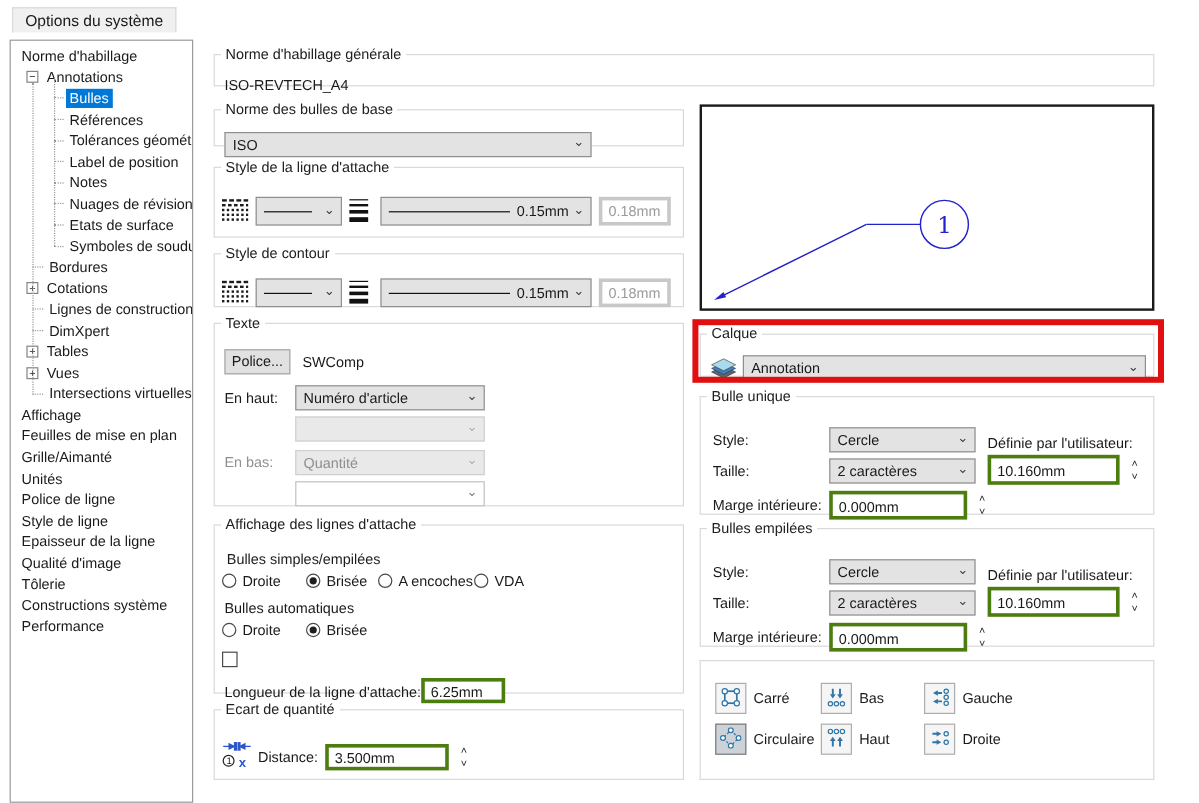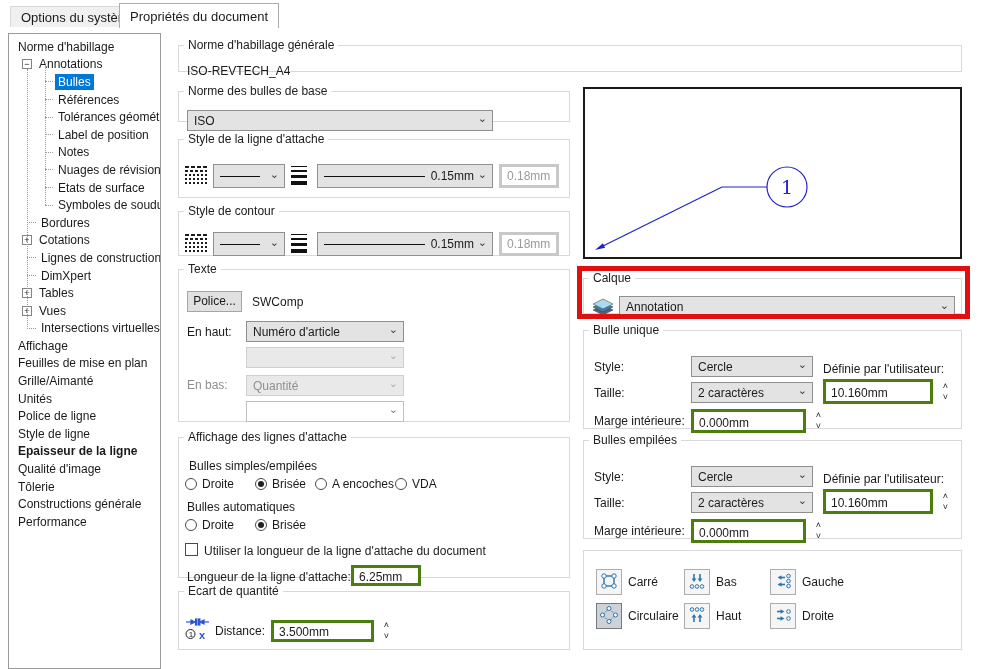--- a/index.html
+++ b/index.html
@@ -69,21 +69,20 @@
   .pbtn { position:absolute; width:26px; height:26px; background:#f5f5f5; border:1px solid #adadad;
           display:flex; align-items:center; justify-content:center; }
   .pbtn.selected { background:#cdd2d8; border-color:#7a7a7a; }
 </style>
 </head>
 <body>
 
 <div class="app">
 
   <div class="tab inactive">Options du système</div>
-  <div class="tab active">Propriétés du document</div>
 
   <div class="tree">
     <div class="vline" style="left:18px; top:35px; height:260px;"></div>
     <div class="vline" style="left:36px; top:31px; height:140px;"></div>
   <div class="trow" style="padding-left: 6px;">
         <span class="tlabel">Norme d'habillage</span>
       </div>
       <div class="trow" style="padding-left: 13px;">
         <span class="texp">−</span>
         <span class="tlabel">Annotations</span>
@@ -159,31 +158,31 @@
       </div>
       <div class="trow" style="padding-left: 6px;">
         <span class="tlabel">Unités</span>
       </div>
       <div class="trow" style="padding-left: 6px;">
         <span class="tlabel">Police de ligne</span>
       </div>
       <div class="trow" style="padding-left: 6px;">
         <span class="tlabel">Style de ligne</span>
       </div>
-      <div class="trow" style="padding-left: 6px; font-weight: bold;">
+      <div class="trow" style="padding-left: 6px;">
         <span class="tlabel">Epaisseur de la ligne</span>
       </div>
       <div class="trow" style="padding-left: 6px;">
         <span class="tlabel">Qualité d'image</span>
       </div>
       <div class="trow" style="padding-left: 6px;">
         <span class="tlabel">Tôlerie</span>
       </div>
       <div class="trow" style="padding-left: 6px;">
-        <span class="tlabel">Constructions générale</span>
+        <span class="tlabel">Constructions système</span>
       </div>
       <div class="trow" style="padding-left: 6px;">
         <span class="tlabel">Performance</span>
       </div>
     </div>
 
   <fieldset style="left:178px; top:38px; width:784px; height:34px;">
     <legend>Norme d'habillage générale</legend>
     <div class="lbl" style="left:8px; top:12px;">ISO-REVTECH_A4</div>
   </fieldset>
@@ -354,21 +353,20 @@
     <div class="lbl" style="left:8px; top:56px;">Bulles automatiques</div>
     <span class="radio" style="left:6px; top:74px;">
       <span class="rc"></span>
       <span>Droite</span>
     </span>
     <span class="radio checked" style="left:76px; top:74px;">
       <span class="rc"></span>
       <span>Brisée</span>
     </span>
     <span class="cb" style="left:6px; top:99px;"></span>
-    <div class="lbl" style="left:25px; top:100px;">Utiliser la longueur de la ligne d'attache du document</div>
     <div class="lbl" style="left:8px; top:126px;">Longueur de la ligne d'attache:</div>
     <div class="tinput" style="left:172px; top:121px; width:70px; height:21px;">6.25mm</div>
   </fieldset>
 
   <fieldset style="left:178px; top:584px; width:392px; height:66px;">
     <legend>Ecart de quantité</legend>
     <span style="position:absolute; left:6px; top:20px;">
       <svg width="24" height="23">
         <g stroke="#2b55cc" stroke-width="1.2" fill="#2b55cc">
           <line x1="1" y1="4" x2="7" y2="4"></line>

